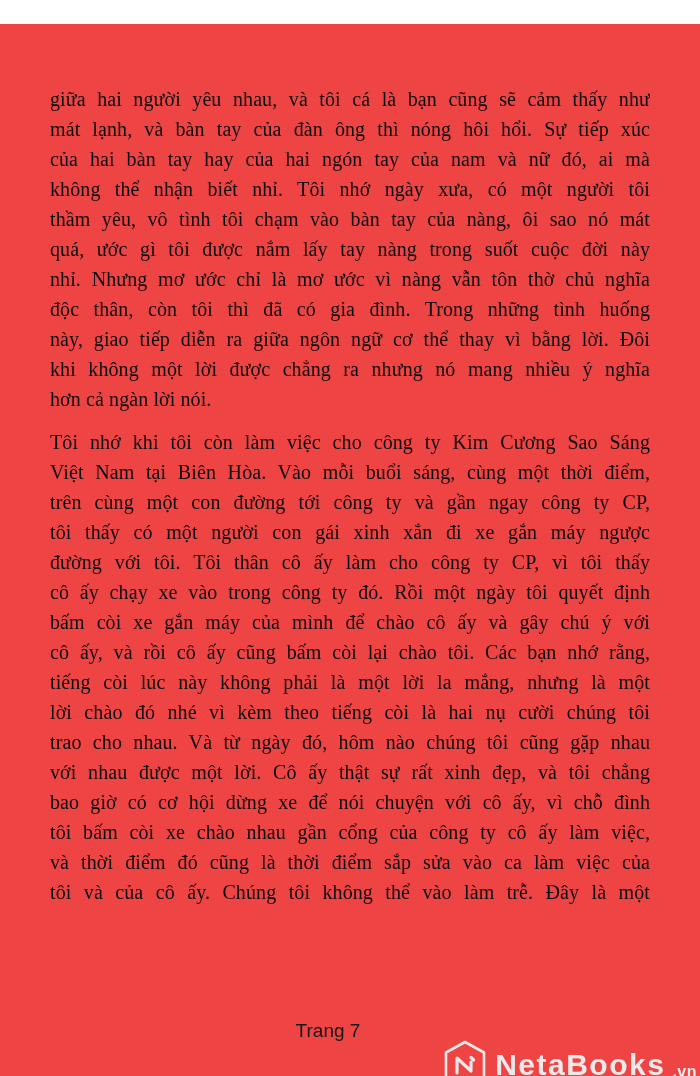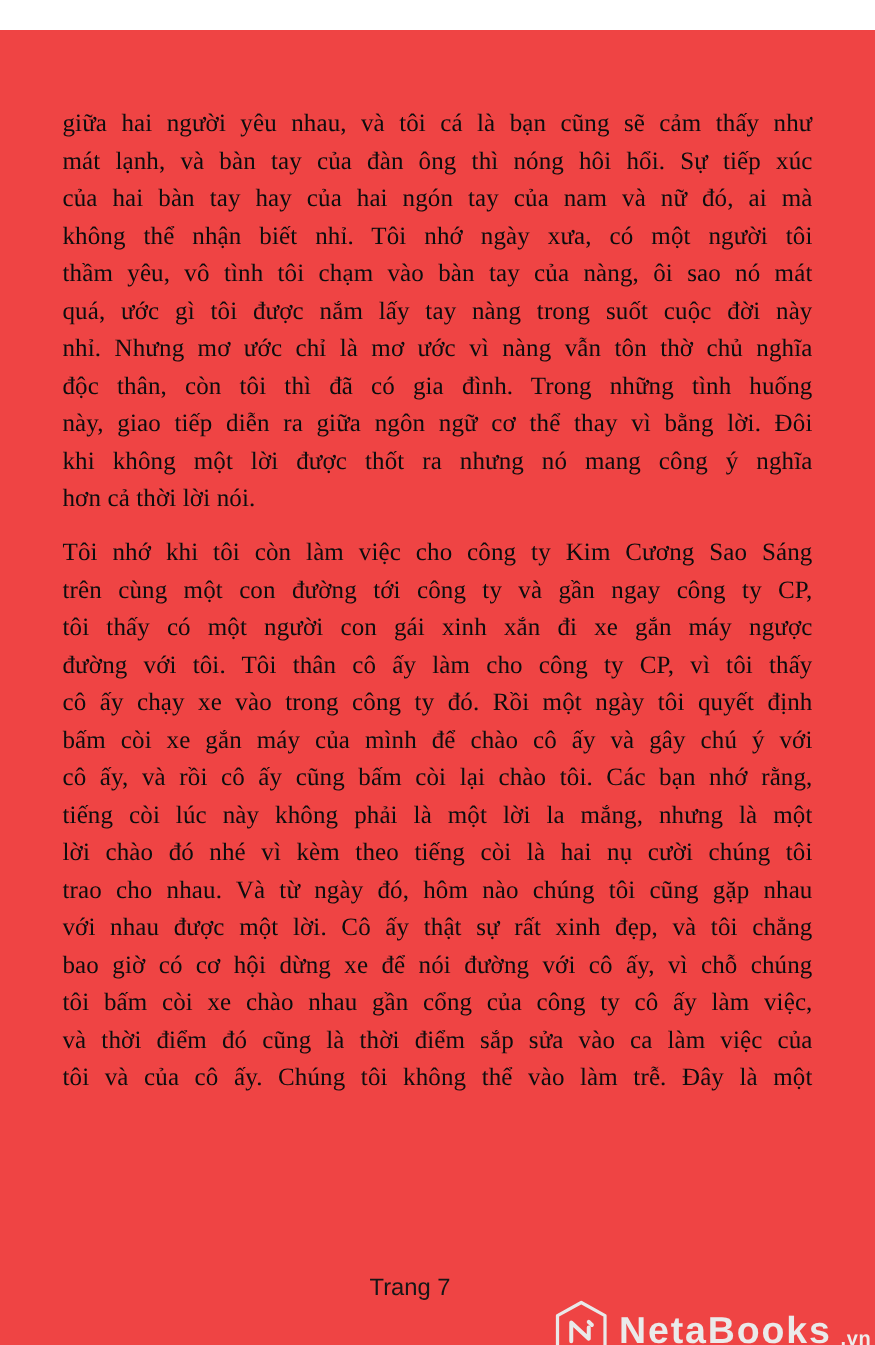--- a/index.html
+++ b/index.html
@@ -91,37 +91,38 @@
     <div class="para">
       <div class="line">giữa hai người yêu nhau, và tôi cá là bạn cũng sẽ cảm thấy như</div>
       <div class="line">mát lạnh, và bàn tay của đàn ông thì nóng hôi hổi. Sự tiếp xúc</div>
       <div class="line">của hai bàn tay hay của hai ngón tay của nam và nữ đó, ai mà</div>
       <div class="line">không thể nhận biết nhỉ. Tôi nhớ ngày xưa, có một người tôi</div>
       <div class="line">thầm yêu, vô tình tôi chạm vào bàn tay của nàng, ôi sao nó mát</div>
       <div class="line">quá, ước gì tôi được nắm lấy tay nàng trong suốt cuộc đời này</div>
       <div class="line">nhỉ. Nhưng mơ ước chỉ là mơ ước vì nàng vẫn tôn thờ chủ nghĩa</div>
       <div class="line">độc thân, còn tôi thì đã có gia đình. Trong những tình huống</div>
       <div class="line">này, giao tiếp diễn ra giữa ngôn ngữ cơ thể thay vì bằng lời. Đôi</div>
-      <div class="line">khi không một lời được thốt ra nhưng nó mang công ý nghĩa</div>
-      <div class="line short">hơn cả thời lời nói.</div>
+      <div class="line">khi không một lời được chẳng ra nhưng nó mang nhiều ý nghĩa</div>
+      <div class="line short">hơn cả ngàn lời nói.</div>
     </div>
 
     <div class="para">
       <div class="line">Tôi nhớ khi tôi còn làm việc cho công ty Kim Cương Sao Sáng</div>
+      <div class="line">Việt Nam tại Biên Hòa. Vào mỗi buổi sáng, cùng một thời điểm,</div>
       <div class="line">trên cùng một con đường tới công ty và gần ngay công ty CP,</div>
       <div class="line">tôi thấy có một người con gái xinh xắn đi xe gắn máy ngược</div>
       <div class="line">đường với tôi. Tôi thân cô ấy làm cho công ty CP, vì tôi thấy</div>
       <div class="line">cô ấy chạy xe vào trong công ty đó. Rồi một ngày tôi quyết định</div>
       <div class="line">bấm còi xe gắn máy của mình để chào cô ấy và gây chú ý với</div>
       <div class="line">cô ấy, và rồi cô ấy cũng bấm còi lại chào tôi. Các bạn nhớ rằng,</div>
       <div class="line">tiếng còi lúc này không phải là một lời la mắng, nhưng là một</div>
       <div class="line">lời chào đó nhé vì kèm theo tiếng còi là hai nụ cười chúng tôi</div>
       <div class="line">trao cho nhau. Và từ ngày đó, hôm nào chúng tôi cũng gặp nhau</div>
       <div class="line">với nhau được một lời. Cô ấy thật sự rất xinh đẹp, và tôi chẳng</div>
-      <div class="line">bao giờ có cơ hội dừng xe để nói đường với cô ấy, vì chỗ chúng</div>
+      <div class="line">bao giờ có cơ hội dừng xe để nói chuyện với cô ấy, vì chỗ đình</div>
       <div class="line">tôi bấm còi xe chào nhau gần cổng của công ty cô ấy làm việc,</div>
       <div class="line">và thời điểm đó cũng là thời điểm sắp sửa vào ca làm việc của</div>
       <div class="line">tôi và của cô ấy. Chúng tôi không thể vào làm trễ. Đây là một</div>
     </div>
 
   </div>
 
   <div class="footer">Trang 7</div>
 
   <div class="watermark">

